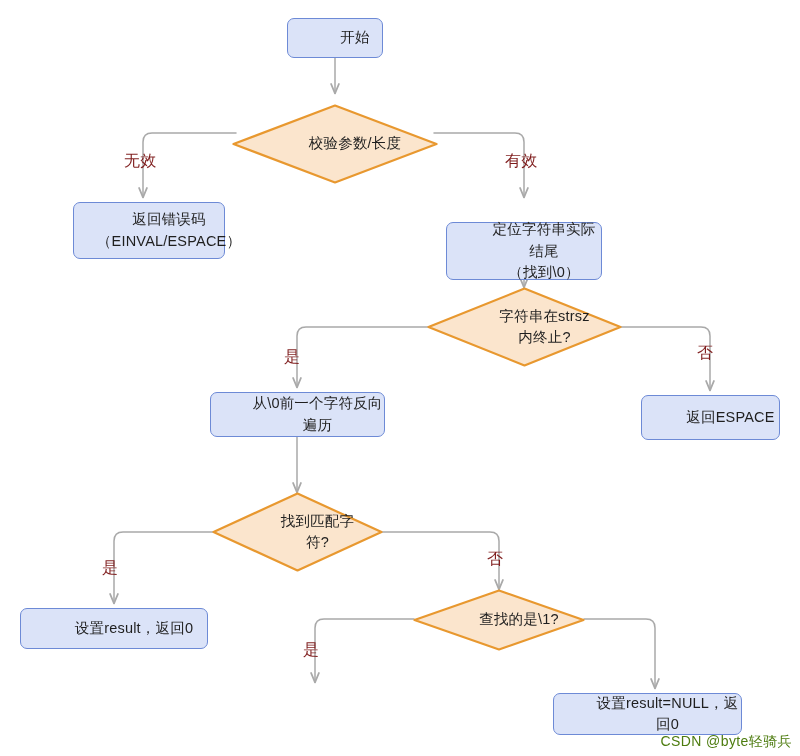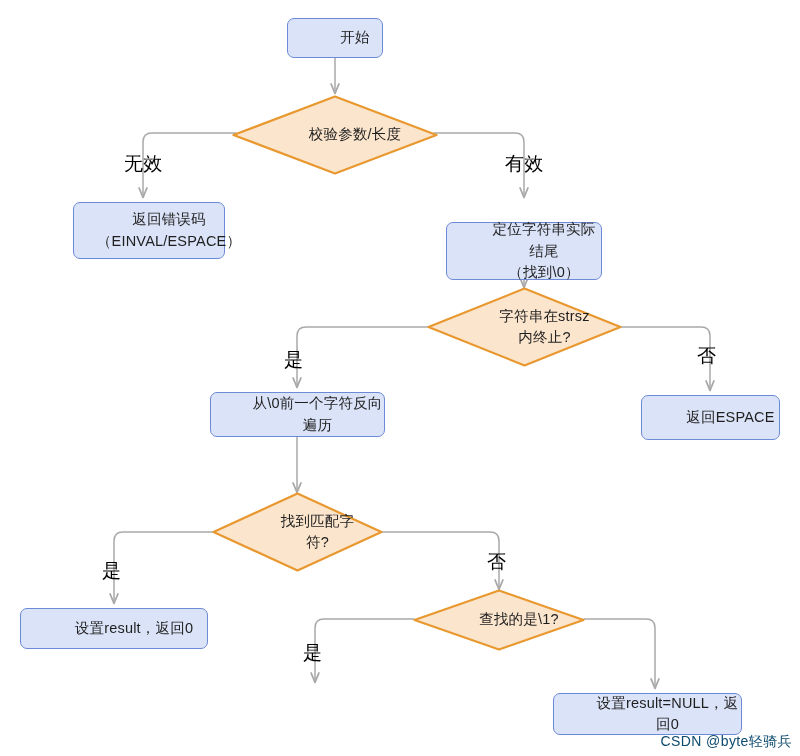--- a/index.html
+++ b/index.html
@@ -56,32 +56,32 @@
     height: 100%;
     z-index: 0;
   }
   .decision .dlabel {
     position: relative;
     z-index: 1;
     padding: 0 6px;
   }
   .edge-label {
     position: absolute;
-    font-size: 19px;
-    color: #000000;
+    font-size: 16px;
+    color: #7f1d1d;
     letter-spacing: 0.2px;
     white-space: nowrap;
     z-index: 3;
   }
   .watermark {
     position: absolute;
     right: 8px;
     bottom: 5px;
     font-size: 14px;
-    color: #0c4a6e;
+    color: #4d7c0f;
     letter-spacing: 0.4px;
     z-index: 4;
   }
 </style>
 </head>
 <body>
 
 <div id="canvas">
 
   <svg id="edges" viewBox="0 0 800 756" xmlns="http://www.w3.org/2000/svg">
@@ -113,21 +113,21 @@
       <path d="M414,619 L324,619 Q315,619 315,628 L315,682" marker-end="url(#arrow)"></path>
 
       <path d="M584,619 L646,619 Q655,619 655,628 L655,688" marker-end="url(#arrow)"></path>
     </g>
   </svg>
 
   <div class="node process" style="left:287px; top:18px; width:96px; height:40px;">
     <span>开始</span>
   </div>
 
-  <div class="node decision" style="left:232px; top:95px; width:206px; height:80px;text-align:right;">
+  <div class="node decision" style="left:232px; top:104px; width:206px; height:80px;text-align:right;">
     <svg class="dshape" viewBox="0 0 206 80" preserveAspectRatio="none">
       <polygon points="103,1.5 204.5,40 103,78.5 1.5,40" fill="#fbe5cd" stroke="#e8982f" stroke-width="2.2" stroke-linejoin="round"></polygon>
     </svg>
     <span class="dlabel">校验参数/长度</span>
   </div>
 
   <div class="node process" style="left:73px; top:202px; width:152px; height:57px;">
     <span>返回错误码
 （EINVAL/ESPACE）</span>
   </div>

